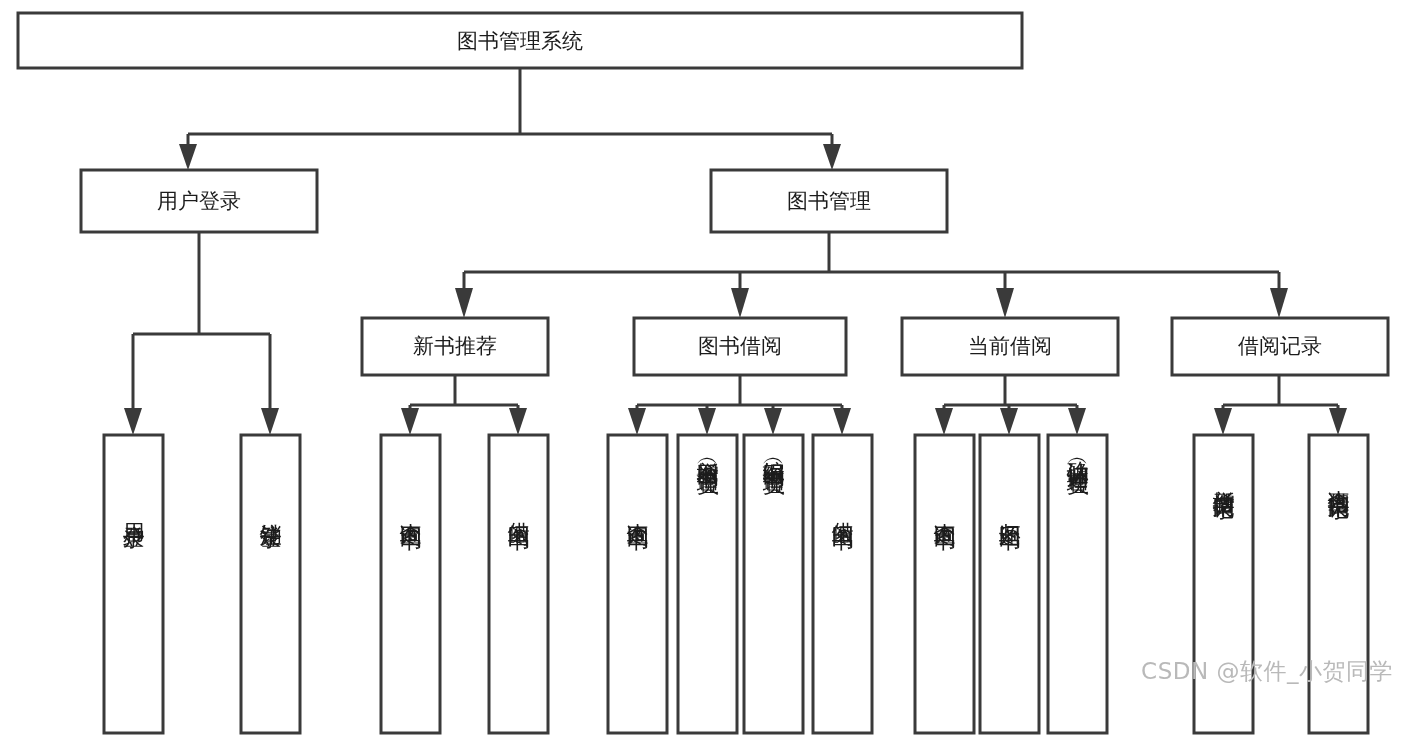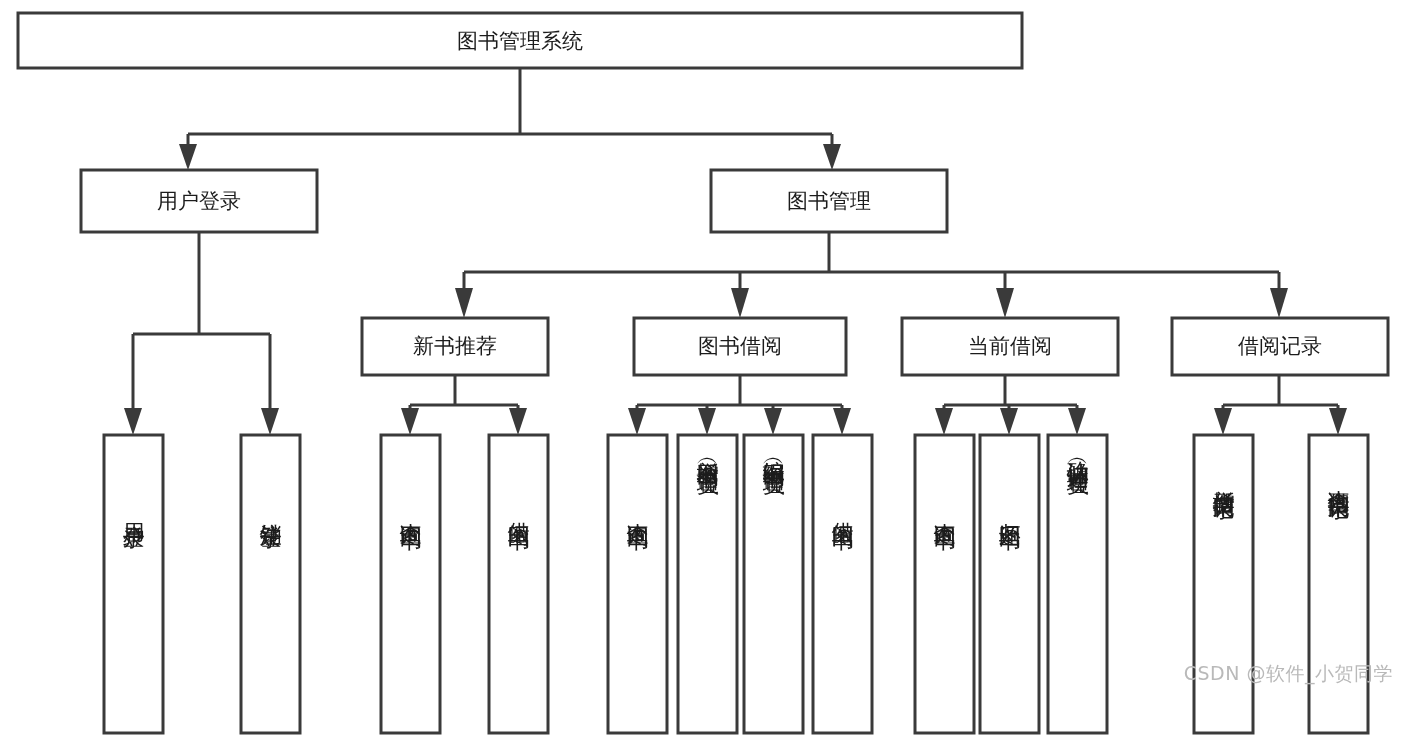--- a/index.html
+++ b/index.html
@@ -66,21 +66,21 @@
     color: #1c1c1c;
     letter-spacing: 2px;
     white-space: nowrap;
     text-align: start;
   }
   .watermark {
     position: absolute;
     right: 12px;
     bottom: 6px;
     font-family: "DejaVu Sans", "Liberation Sans", sans-serif;
-    font-size: 19px;
+    font-size: 23px;
     color: #b9b9b9;
     white-space: nowrap;
     letter-spacing: 0.5px;
   }
 </style>
 </head>
 <body>
 
 <div id="diagram-root">
 

